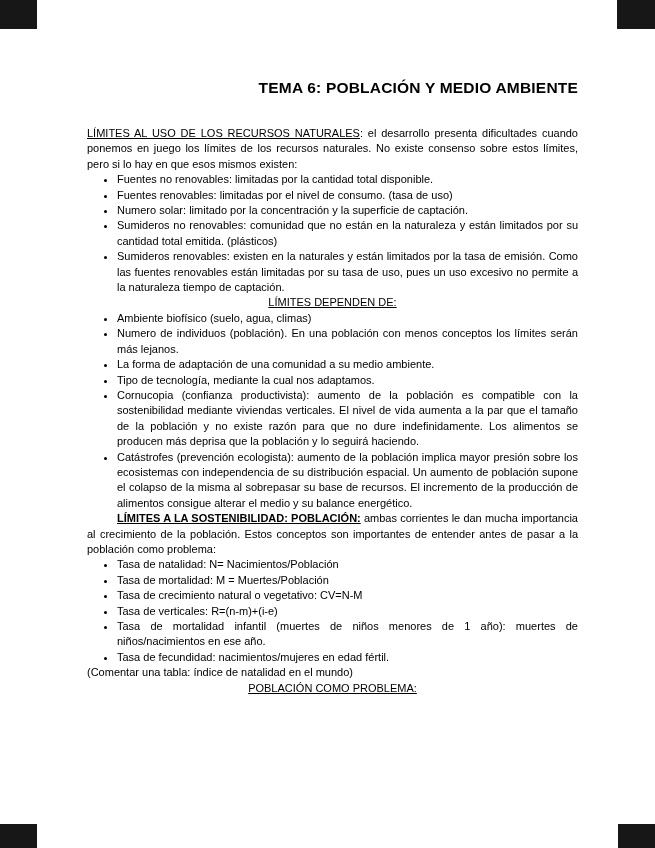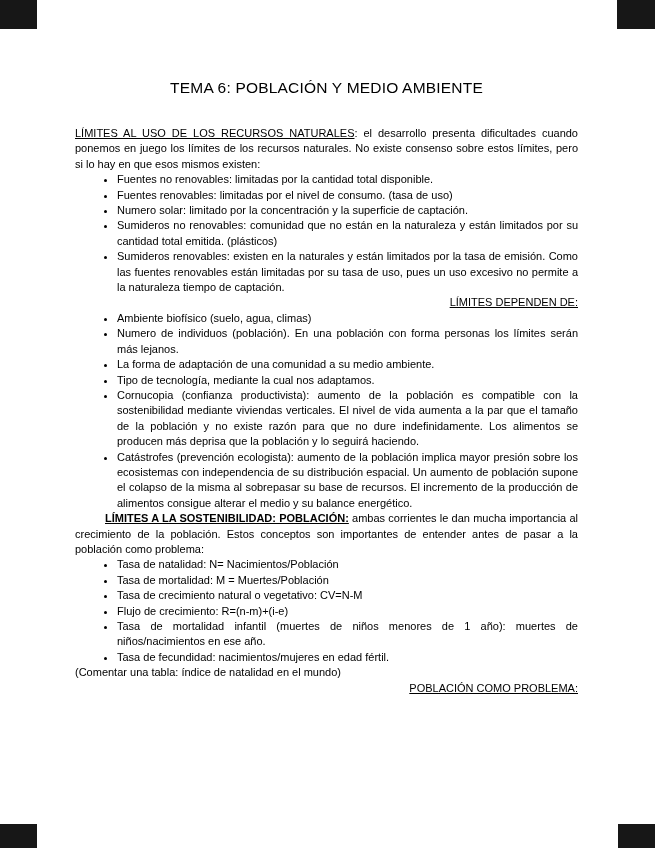--- a/index.html
+++ b/index.html
@@ -27,30 +27,30 @@
     position: absolute;
     left: 75px;
     right: 77px;
     top: 78px;
     font-size: 11px;
     line-height: 15.4px;
   }
   .title {
     font-size: 15.5px;
     line-height: 19px;
-    font-weight: normal;
+    font-weight: bold;
     letter-spacing: 0.2px;
     margin-bottom: 29px;
-    text-align: center;
+    text-align: right;
   }
-  p { text-align: justify; }
+  p { text-align: justify; margin-left: 12px; }
   ul { list-style: disc outside; padding-left: 42px; }
   li { text-align: justify; }
   .u { text-decoration: underline; }
-  .heading { text-align: right; }
+  .heading { text-align: center; }
   .lead-bold { font-weight: bold; padding-left: 30px; }
 </style>
 </head>
 <body>
 
 <div class="page">
 
   <div class="corner corner-tl"></div>
   <div class="corner corner-tr"></div>
   <div class="corner corner-bl"></div>
@@ -67,39 +67,39 @@
       <li>Fuentes renovables: limitadas por el nivel de consumo. (tasa de uso)</li>
       <li>Numero solar: limitado por la concentración y la superficie de captación.</li>
       <li>Sumideros no renovables: comunidad que no están en la naturaleza y están limitados por su cantidad total emitida. (plásticos)</li>
       <li>Sumideros renovables: existen en la naturales y están limitados por la tasa de emisión. Como las fuentes renovables están limitadas por su tasa de uso, pues un uso excesivo no permite a la naturaleza tiempo de captación.</li>
     </ul>
 
     <p class="heading"><span class="u">LÍMITES DEPENDEN DE:</span></p>
 
     <ul>
       <li>Ambiente biofísico (suelo, agua, climas)</li>
-      <li>Numero de individuos (población). En una población con forma personas los límites serán más lejanos.</li>
+      <li>Numero de individuos (población). En una población con menos conceptos los límites serán más lejanos.</li>
       <li>La forma de adaptación de una comunidad a su medio ambiente.</li>
       <li>Tipo de tecnología, mediante la cual nos adaptamos.</li>
     </ul>
 
 
 
     <ul>
       <li>Cornucopia (confianza productivista): aumento de la población es compatible con la sostenibilidad mediante viviendas verticales. El nivel de vida aumenta a la par que el tamaño de la población y no existe razón para que no dure indefinidamente. Los alimentos se producen más deprisa que la población y lo seguirá haciendo.</li>
       <li>Catástrofes (prevención ecologista): aumento de la población implica mayor presión sobre los ecosistemas con independencia de su distribución espacial. Un aumento de población supone el colapso de la misma al sobrepasar su base de recursos. El incremento de la producción de alimentos consigue alterar el medio y su balance energético.</li>
     </ul>
 
     <p><span class="u lead-bold">LÍMITES A LA SOSTENIBILIDAD: POBLACIÓN:</span><span> ambas corrientes le dan mucha importancia al crecimiento de la población. Estos conceptos son importantes de entender antes de pasar a la población como problema:</span></p>
 
     <ul>
       <li>Tasa de natalidad: N= Nacimientos/Población</li>
       <li>Tasa de mortalidad: M = Muertes/Población</li>
       <li>Tasa de crecimiento natural o vegetativo: CV=N-M</li>
-      <li>Flujo de crecimiento: R=(n-m)+(i-e)</li>
+      <li>Tasa de verticales: R=(n-m)+(i-e)</li>
       <li>Tasa de mortalidad infantil (muertes de niños menores de 1 año): muertes de niños/nacimientos en ese año.</li>
       <li>Tasa de fecundidad: nacimientos/mujeres en edad fértil.</li>
     </ul>
 
     <p>(Comentar una tabla: índice de natalidad en el mundo)</p>
 
     <p class="heading"><span class="u">POBLACIÓN COMO PROBLEMA:</span></p>
 
   </div>
 </div>

